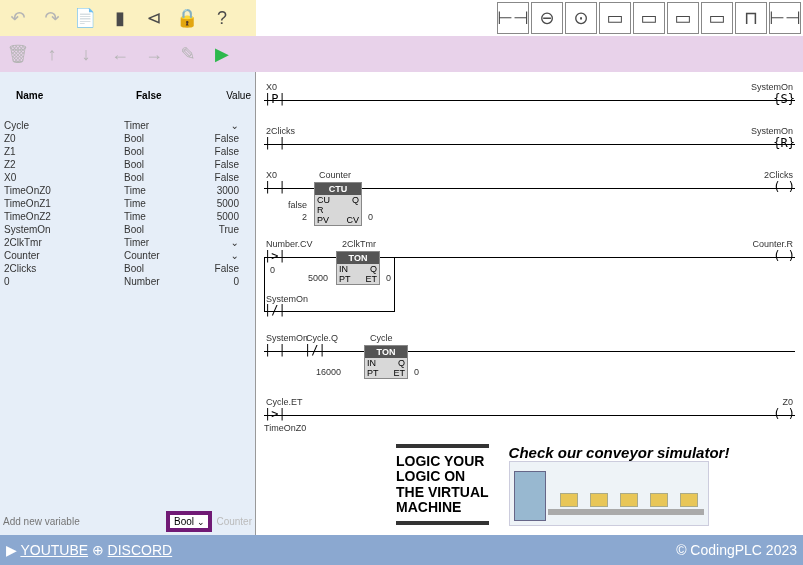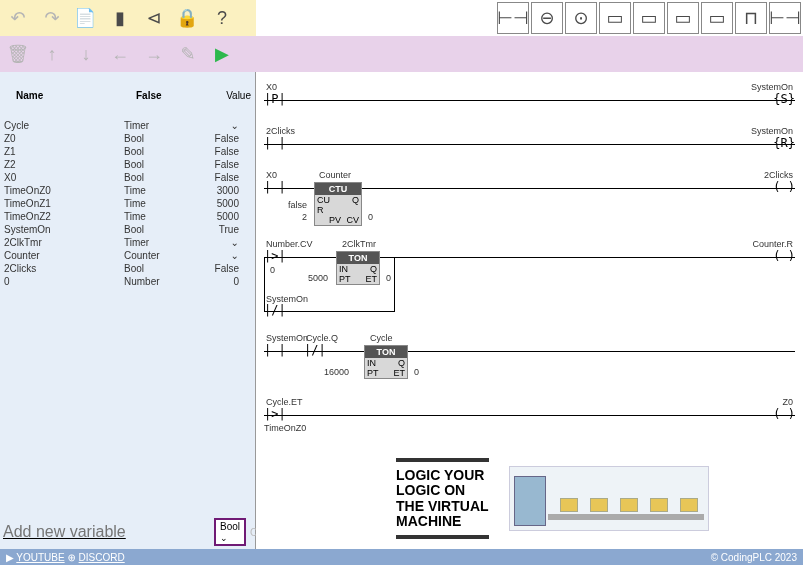--- a/index.html
+++ b/index.html
@@ -15,38 +15,38 @@
 .main{flex:1;display:flex;overflow:hidden;}
 .sidebar{width:256px;background:#e6eef8;border-right:1px solid #999;display:flex;flex-direction:column;font-size:10px;}
 .var-hdr{display:flex;font-weight:bold;padding:18px 4px;justify-content:flex-end;}
 .var-row{display:flex;padding:1px 4px;color:#333;}
 .col-name{width:120px;}
 .col-type{width:55px;}
 .col-val{width:60px;text-align:right;font-weight:normal;}
 .chev{font-size:9px;}
 .sidebar-spacer{flex:1;}
 .add-var{display:flex;align-items:center;padding:3px;font-size:10px;gap:4px;}
-.add-var input{flex:1;border:none;background:transparent;font-size:16px;text-decoration:underline;}
-.add-var .sel{border:2px solid #701a75;padding:1px 4px;background:#fff;}
+.add-var input{flex:1;border:none;background:transparent;font-size:10px;}
+.add-var .sel{border:4px solid #701a75;padding:1px 4px;background:#fff;}
 .add-var .submit{color:#bbb;}
 .canvas{flex:1;position:relative;overflow:hidden;background:#fff;}
 .rung{position:relative;margin:4px 8px 10px 8px;}
 .rail{position:absolute;left:0;right:0;height:1px;background:#000;}
 .lbl{position:absolute;font-size:9px;color:#333;}
 .elem{position:absolute;font-family:monospace;font-size:12px;color:#000;}
 .block{position:absolute;border:1px solid #888;background:#d8d8d8;font-size:9px;text-align:center;}
 .block .hdr{background:#555;color:#fff;font-weight:bold;padding:1px;}
 .promo{position:absolute;bottom:8px;left:140px;right:20px;height:85px;display:flex;align-items:center;gap:20px;}
 .promo .txt{font-weight:bold;font-size:14px;line-height:1.1;border-top:4px solid #333;border-bottom:4px solid #333;padding:6px 0;}
 .promo .tag{font-style:italic;font-weight:bold;font-size:15px;}
 .conveyor{width:200px;height:65px;background:#eef3f7;border:1px solid #ccd;position:relative;}
 .cbox{position:absolute;width:18px;height:14px;background:#e8c657;border:1px solid #aa8;bottom:18px;}
 .cmachine{position:absolute;left:4px;bottom:4px;width:32px;height:50px;background:#98b8d0;border:1px solid #668;}
 .cbelt{position:absolute;left:38px;right:4px;bottom:10px;height:6px;background:#aaa;}
-.footer{height:16px;background:#8ba8d0;color:#fff;font-size:10px;display:flex;align-items:center;padding:0 6px;justify-content:space-between;gap:36px;}
+.footer{height:30px;background:#8ba8d0;color:#fff;font-size:14px;display:flex;align-items:center;padding:0 6px;justify-content:space-between;gap:36px;}
 .footer a{color:#fff;text-decoration:underline;}
 </style>
 </head>
 <body>
 
 <div class="toolbar-row">
   <div class="tb-yellow">
     <div class="btn-ico dim">↶</div>
     <div class="btn-ico dim">↷</div>
     <div class="btn-ico">📄</div>
@@ -182,21 +182,21 @@
       <div class="lbl" style="left:2px;top:0;">X0</div>
       <div class="elem" style="left:0;top:10px;">| |</div>
       <div class="lbl" style="left:55px;top:0;">Counter</div>
       <div class="block" style="left:50px;top:12px;width:48px;">
         <div class="hdr">CTU</div>
         <div style="display:flex;justify-content:space-between;padding:0 2px;">
             <span>CU</span>
             <span>Q</span>
           </div>
         <div style="text-align:left;padding:0 2px;">R</div>
-        <div style="display:flex;justify-content:space-between;padding:0 2px;margin-left:12px;">
+        <div style="display:flex;justify-content:space-between;padding:0 2px;">
             <span>PV</span>
             <span>CV</span>
           </div>
       </div>
       <div class="lbl" style="left:24px;top:30px;">false</div>
       <div class="lbl" style="left:38px;top:42px;">2</div>
       <div class="lbl" style="left:104px;top:42px;">0</div>
       <div class="lbl" style="right:2px;top:0;">2Clicks</div>
       <div class="elem" style="right:0;top:10px;">( )</div>
     </div>
@@ -240,41 +240,42 @@
         <div class="hdr">TON</div>
         <div style="display:flex;justify-content:space-between;padding:0 2px;">
             <span>IN</span>
             <span>Q</span>
           </div>
         <div style="display:flex;justify-content:space-between;padding:0 2px;">
             <span>PT</span>
             <span>ET</span>
           </div>
       </div>
-      <div class="lbl" style="left:60px;top:34px;">16000</div>
+      <div class="lbl" style="left:52px;top:34px;">16000</div>
       <div class="lbl" style="left:150px;top:34px;">0</div>
     </div>
 
     <div class="rung" style="height:35px;top:26px;">
       <div class="rail" style="top:18px;"></div>
       <div class="lbl" style="left:2px;top:0;">Cycle.ET</div>
       <div class="elem" style="left:0;top:10px;">|&gt;|</div>
       <div class="lbl" style="left:0;top:26px;">TimeOnZ0</div>
       <div class="lbl" style="right:2px;top:0;">Z0</div>
       <div class="elem" style="right:0;top:10px;">( )</div>
     </div>
 
     <div class="promo">
       <div class="txt">
         <div>LOGIC YOUR</div>
         <div>LOGIC ON</div>
         <div>THE VIRTUAL</div>
         <div>MACHINE</div>
       </div>
       <div>
+        <div class="tag">Check our conveyor simulator!</div>
         <div class="conveyor">
           <div class="cmachine"></div>
           <div class="cbelt"></div>
           <div class="cbox" style="left:50px;"></div>
           <div class="cbox" style="left:80px;"></div>
           <div class="cbox" style="left:110px;"></div>
           <div class="cbox" style="left:140px;"></div>
           <div class="cbox" style="left:170px;"></div>
         </div>
       </div>

